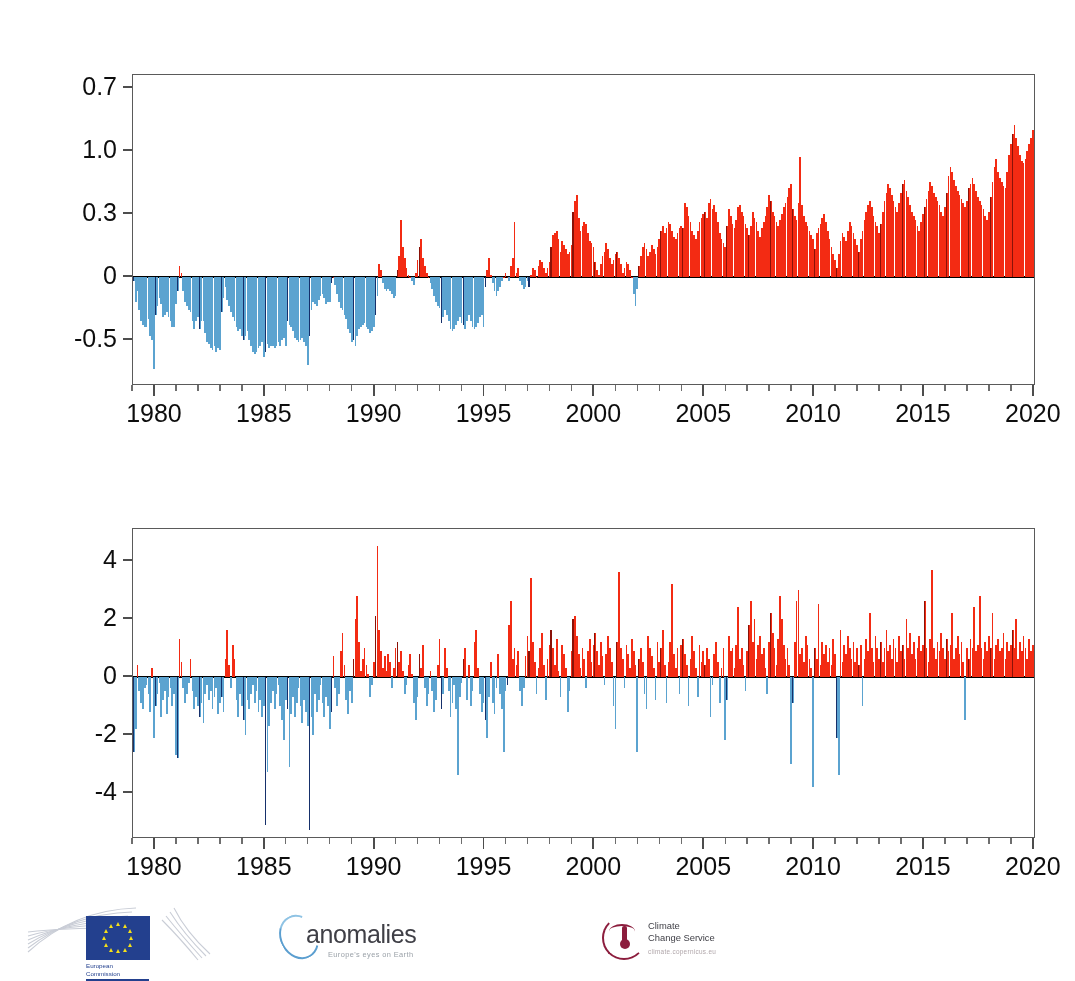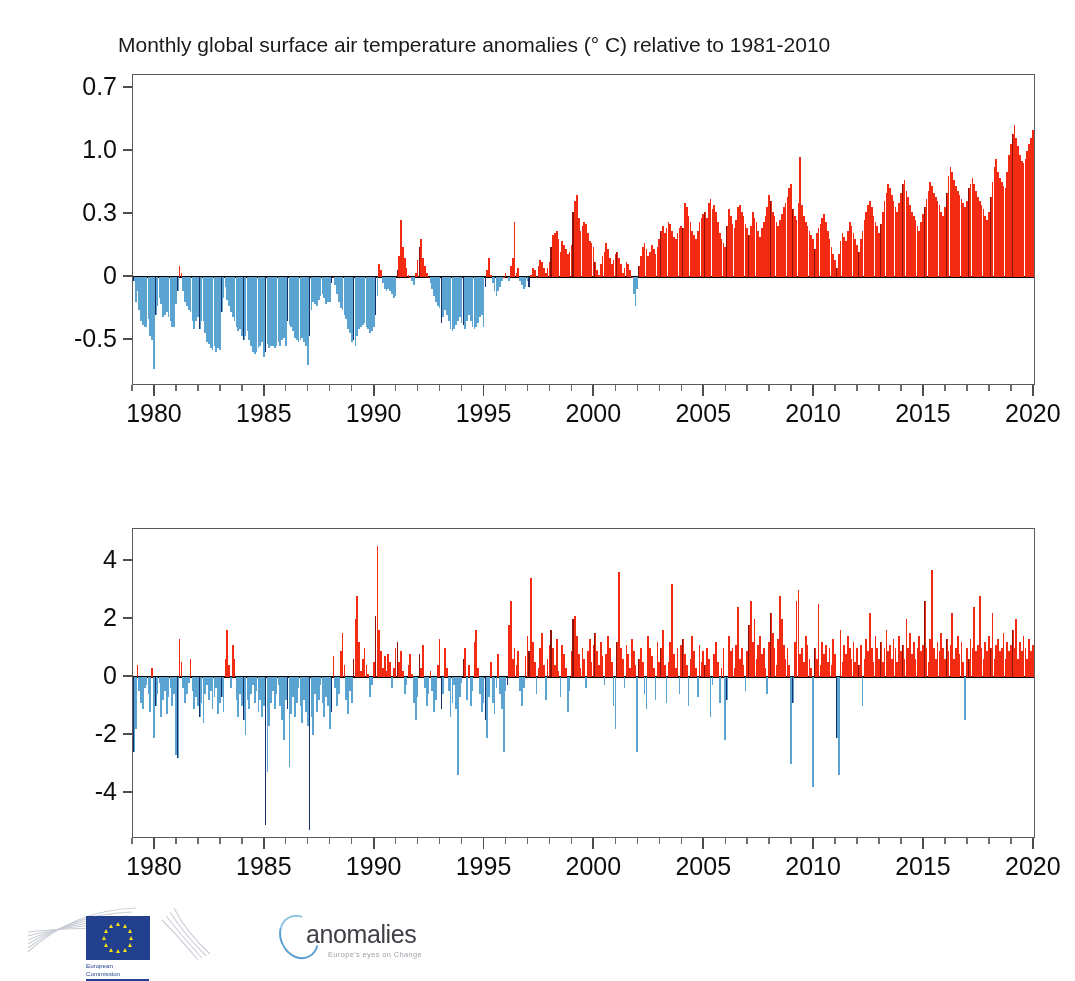--- a/index.html
+++ b/index.html
@@ -60,21 +60,20 @@
   .ecmwf-bar1{position:absolute;left:7px;top:9px;width:19px;height:3.4px;background:#1a6fae;}
   .ecmwf-bar2{position:absolute;left:7px;top:16px;width:19px;height:3.4px;background:#1a6fae;}
   .ecmwf-word{position:absolute;left:36px;top:9px;font-size:25px;font-weight:bold;color:#1a6fae;letter-spacing:-0.6px;font-family:"Liberation Sans",sans-serif;}
 </style>
 </head>
 <body>
 
 <div class="page">
 
   <div class="chart-block" style="left:0;top:0;width:1075px;height:440px;">
-    <div class="chart-title" style="left:118px;top:33px;">Monthly  global surface air temperature anomalies (° C) relative to 1981-2010</div>
     <div class="plot" id="plot-global" style="left:132px;top:74px;width:903px;height:311px;">
       <div class="plot-inner" id="inner-global">
           <div class="zeroline" style="top: 200.53px; background: rgb(0, 0, 0);"></div>
           <div class="bar" style="left: 0px; top: 201.73px; width: 1.68443px; height: 4.2027px; background: rgb(91, 163, 208);"></div>
           <div class="bar" style="left: 0px; top: 201.73px; width: 1.1px; height: 4.2027px; background: rgb(22, 48, 107);"></div>
           <div class="bar" style="left: 1.8309px; top: 201.73px; width: 1.68443px; height: 25.2162px; background: rgb(91, 163, 208);"></div>
           <div class="bar" style="left: 3.6618px; top: 201.73px; width: 1.68443px; height: 14.7095px; background: rgb(91, 163, 208);"></div>
           <div class="bar" style="left: 5.4927px; top: 201.73px; width: 1.68443px; height: 33.6216px; background: rgb(91, 163, 208);"></div>
           <div class="bar" style="left: 7.3236px; top: 201.73px; width: 1.68443px; height: 44.1284px; background: rgb(91, 163, 208);"></div>
           <div class="bar" style="left: 9.1545px; top: 201.73px; width: 1.68443px; height: 48.3311px; background: rgb(91, 163, 208);"></div>
@@ -1315,19 +1314,30 @@
       <div class="ec-caption">
         <div>European</div>
         <div>Commission</div>
       </div>
       <div class="ec-underline"></div>
     </div>
 
     <div class="logo cop-logo" style="position:absolute;left:280px;top:18px;">
       <div class="cop-c"></div>
       <div class="cop-word">anomalies</div>
-      <div class="cop-sub">Europe's eyes on Change</div>
+      <div class="cop-sub">Europe's eyes on Earth</div>
     </div>
 
+    <div class="logo c3s-logo" style="position:absolute;left:600px;top:16px;">
+      <div class="c3s-arc"></div>
+      <div class="c3s-hill"></div>
+      <div class="c3s-thermo"></div>
+      <div class="c3s-bulb"></div>
+      <div class="c3s-t1">
+        <div>Climate</div>
+        <div>Change Service</div>
+      </div>
+      <div class="c3s-t2">climate.copernicus.eu</div>
+    </div>
 
 
   </div>
 </div>
 
 </body></html>

